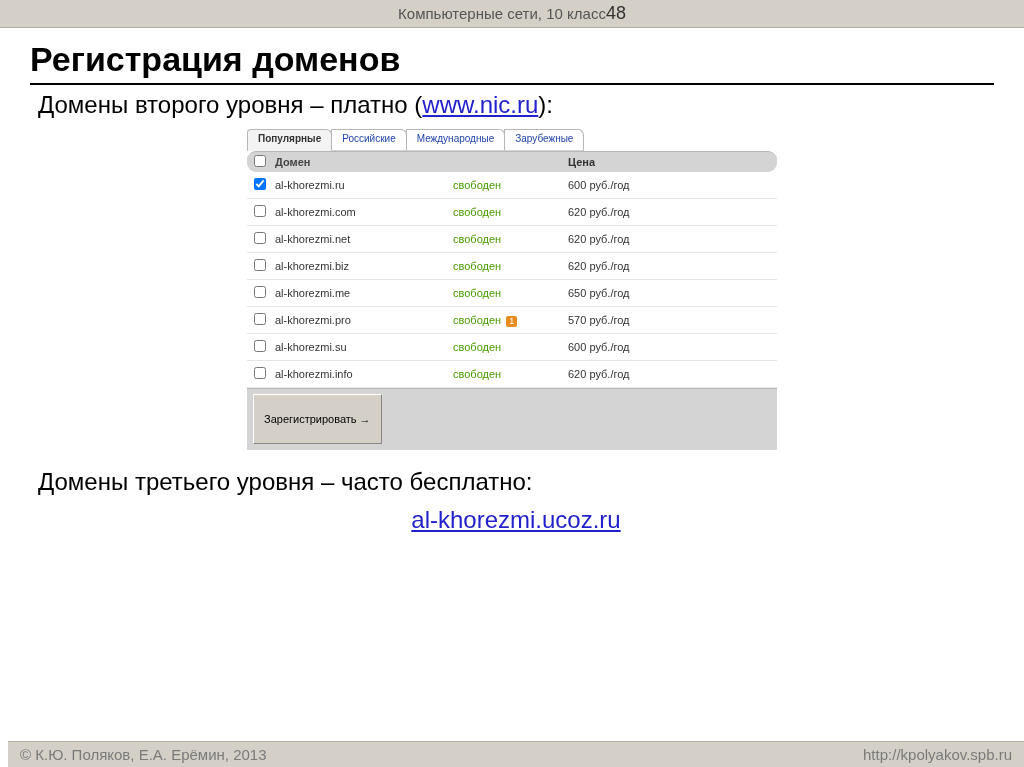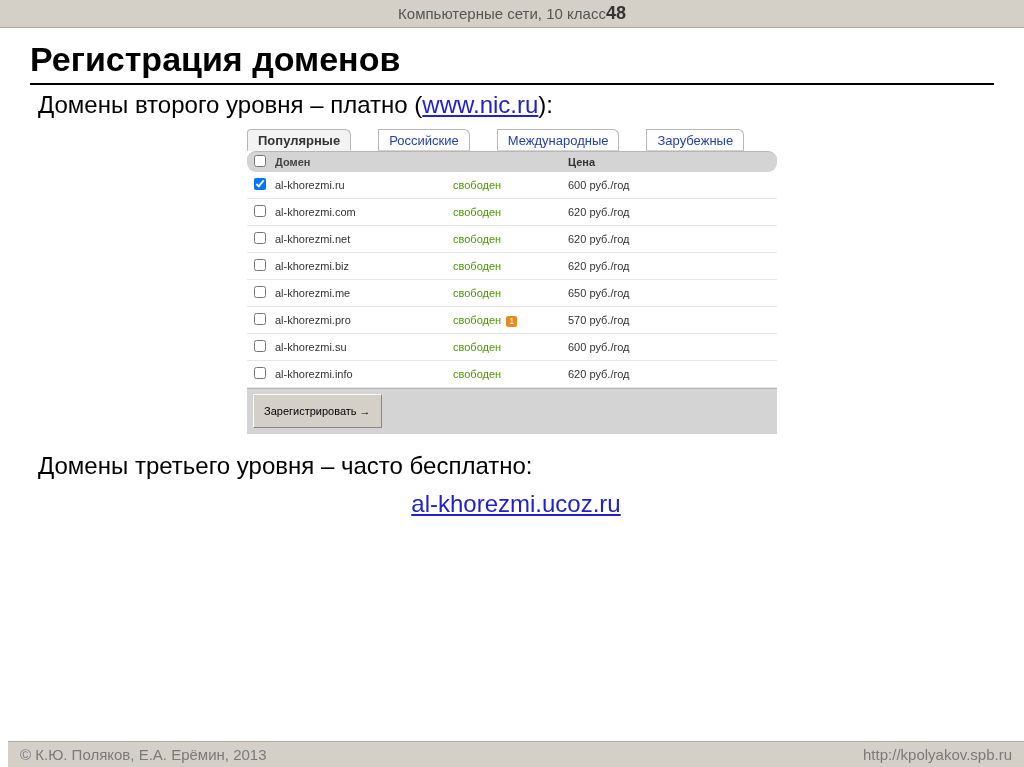--- a/index.html
+++ b/index.html
@@ -15,21 +15,21 @@
     display: flex;
     justify-content: center;
     align-items: center;
     background: #d4d0c8;
     color: #555;
     padding: 3px 12px;
     font-size: 15px;
     border-bottom: 1px solid #b0aca4;
   }
   .topbar .pg {
-    font-weight: bold;
+    font-weight: normal;
     font-size: 18px;
     color: #333;
   }
   .slide {
     padding: 8px 30px 0 30px;
     height: 700px;
   }
   h1.title {
     margin: 4px 0 4px 0;
     font-size: 34px;
@@ -52,22 +52,21 @@
   .widget {
     width: 530px;
     margin: 0 auto;
     font-family: Verdana, Arial, sans-serif;
     font-size: 11px;
     color: #333;
   }
   .tabs {
     display: flex;
     height: 22px;
-    font-size: 13px;
-    gap: 28px;
+    font-size: 10px;
   }
   .tab {
     border: 1px solid #b7b7b7;
     border-bottom: 1px solid #d4d4d4;
     padding: 3px 10px 0 10px;
     margin-right: -1px;
     background: #fefefe;
     color: #2244aa;
     position: relative;
     border-top-right-radius: 6px;
@@ -116,21 +115,21 @@
     margin-left: 2px;
   }
   .btnwrap {
     background: #d4d4d4;
     padding: 5px 6px 6px 6px;
     border-top: 1px solid #b7b7b7;
   }
   .regbtn {
     font-family: Verdana, sans-serif;
     font-size: 11px;
-    padding: 10px 10px;
+    padding: 18px 10px;
     background: #d4d0c8;
     border: 1px solid #888;
     border-top-color: #fff;
     border-left-color: #fff;
     cursor: pointer;
   }
   input[type=checkbox] {
     width: 12px; height: 12px;
     margin: 0;
   }

